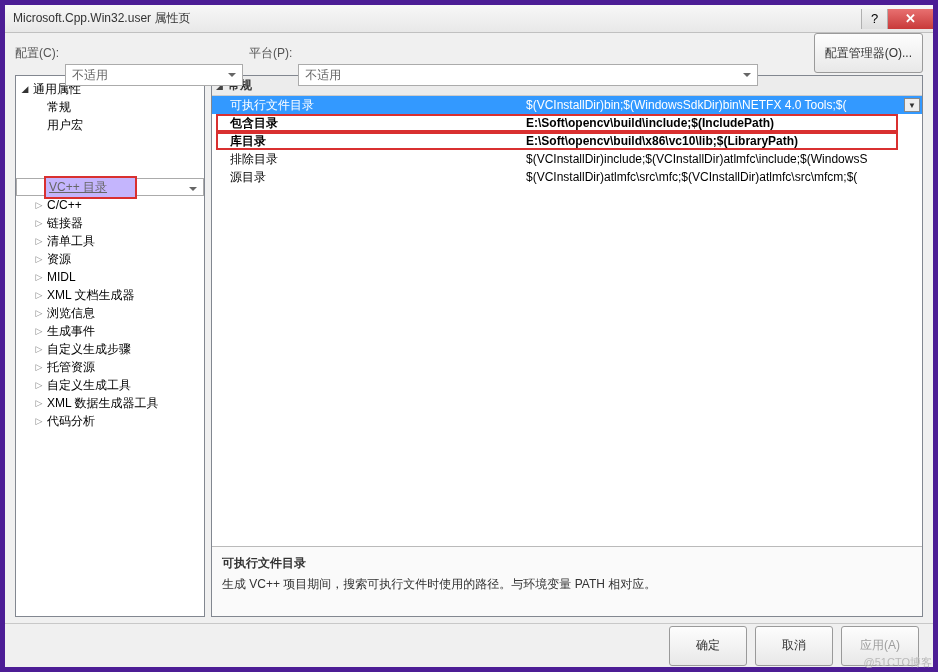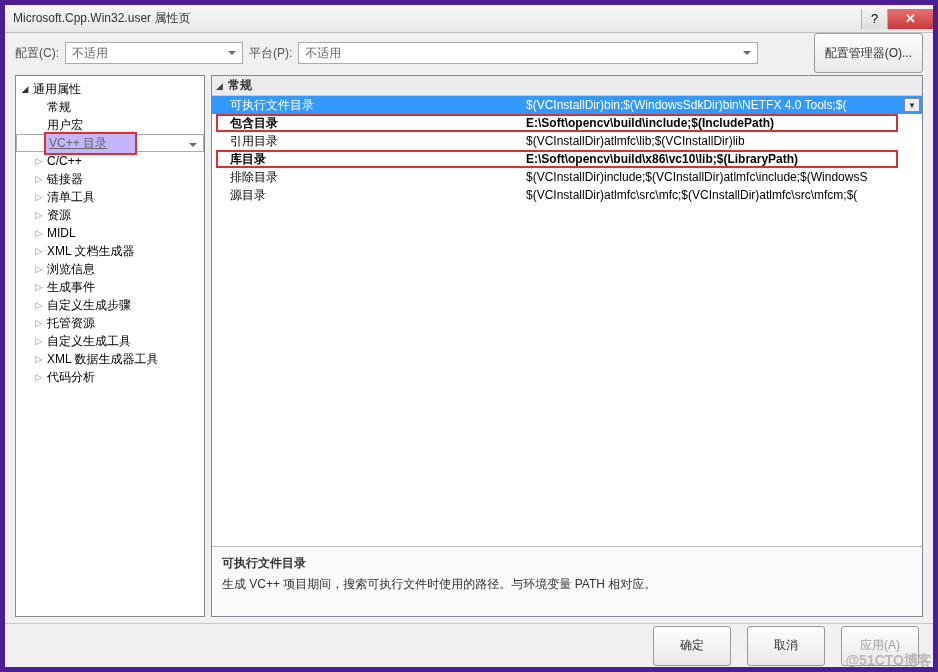--- a/index.html
+++ b/index.html
@@ -6,21 +6,21 @@
 body { font-family: "Microsoft YaHei", Tahoma, sans-serif; font-size: 12px; background: #dcdcdc; width: 938px; height: 672px; overflow: hidden; position: relative; }
 .window { position: absolute; inset: 0; background: #f0f0f0; border: 5px solid #4c1d95; display: flex; flex-direction: column; }
 .titlebar { height: 28px; background: linear-gradient(#f7f7f7, #e8e8e8); display: flex; align-items: center; padding-left: 8px; border-bottom: 1px solid #c0c0c0; }
 .titlebar .title { flex: 1; color: #333; }
 .titlebar .ctrls { display: flex; height: 20px; }
 .ctrl { width: 30px; height: 20px; display: flex; align-items: center; justify-content: center; font-size: 13px; border-left: 1px solid #b0b0b0; background: linear-gradient(#f2f2f2,#dedede); cursor: default; }
 .ctrl.help { width: 26px; }
 .ctrl.close { width: 46px; background: linear-gradient(#e87070,#c83a3a); color: #fff; font-weight: bold; }
 .toolbar { height: 40px; display: flex; align-items: center; padding: 0 10px; gap: 6px; }
 .lbl { color: #555; }
-.sel { height: 22px; border: 1px solid #ababab; background: #fff; padding: 2px 18px 2px 6px; color: #666; position: relative; }
+.sel { height: 22px; border: 1px solid #ababab; background: #fff; padding: 2px 18px 2px 6px; color: #666; position: relative; margin-top: 44px; }
 .sel::after { content: ""; position: absolute; right: 6px; top: 8px; border: 4px solid transparent; border-top-color: #666; }
 .sel.cfg { width: 178px; }
 .sel.plat { width: 460px; }
 .btn { height: 40px; border: 1px solid #9a9a9a; background: linear-gradient(#fdfdfd,#e8e8e8); padding: 0 10px; display: flex; align-items: center; border-radius: 3px; color: #333; }
 .btn.dis { color: #9e9e9e; }
 .content { flex: 1; display: flex; padding: 2px 10px 6px 10px; gap: 6px; min-height: 0; }
 .tree { width: 190px; border: 1px solid #828790; background: #fff; overflow: auto; padding: 4px 0; }
 .tn { display: flex; align-items: center; height: 18px; padding-left: 4px; white-space: nowrap; }
 .tn .ar { width: 10px; display: inline-block; color: #888; font-size: 9px; text-align: center; }
 .tn .ar.open { color: #333; }
@@ -38,23 +38,23 @@
 .row { display: flex; height: 18px; align-items: center; border-bottom: 0; position: relative; }
 .row .k { width: 312px; padding-left: 18px; white-space: nowrap; overflow: hidden; }
 .row .v { flex: 1; white-space: nowrap; overflow: hidden; padding-left: 2px; }
 .row.selrow { background: #3399ff; color: #fff; }
 .row.selrow .dd { position: absolute; right: 2px; width: 16px; height: 14px; background: #eee; border: 1px solid #888; display: flex; align-items: center; justify-content: center; color: #333; font-size: 8px; }
 .row.bold .k, .row.bold .v { font-weight: bold; }
 .row.box::after { content: ""; position: absolute; left: 4px; right: 24px; top: 0; bottom: 0; border: 2px solid #d93030; pointer-events: none; }
 .desc { border-top: 1px solid #bababa; height: 70px; padding: 8px 10px; background: #fafafa; }
 .desc .dt { font-weight: bold; margin-bottom: 4px; color: #333; }
 .desc .db { color: #333; }
-.footer { height: 44px; display: flex; align-items: center; justify-content: flex-end; padding: 0 14px; gap: 16px; border-top: 1px solid #c8c8c8; }
+.footer { height: 44px; display: flex; align-items: center; justify-content: flex-end; padding: 0 14px; gap: 8px; border-top: 1px solid #c8c8c8; }
 .footer .btn { min-width: 78px; justify-content: center; }
-.watermark { position: absolute; right: 6px; bottom: 2px; color: #b9b9b9; font-size: 14px; font-weight: bold; }
+.watermark { position: absolute; right: 6px; bottom: 2px; color: #b9b9b9; font-size: 11px; }
 </style>
 </head>
 <body>
 
 <div class="window">
   <div class="titlebar">
     <span class="title">Microsoft.Cpp.Win32.user 属性页</span>
     <div class="ctrls">
       <div class="ctrl help">?</div>
       <div class="ctrl close">✕</div>
@@ -150,24 +150,20 @@
         <div id="grid-rows">
             <div class="row selrow">
               <div class="k">可执行文件目录</div>
               <div class="v">$(VCInstallDir)bin;$(WindowsSdkDir)bin\NETFX 4.0 Tools;$(</div>
               <div class="dd">▼</div>
             </div>
             <div class="row bold box">
               <div class="k">包含目录</div>
               <div class="v">E:\Soft\opencv\build\include;$(IncludePath)</div>
             </div>
-            <div class="row">
-              <div class="k">引用目录</div>
-              <div class="v">$(VCInstallDir)atlmfc\lib;$(VCInstallDir)lib</div>
-            </div>
             <div class="row bold box">
               <div class="k">库目录</div>
               <div class="v">E:\Soft\opencv\build\x86\vc10\lib;$(LibraryPath)</div>
             </div>
             <div class="row">
               <div class="k">排除目录</div>
               <div class="v">$(VCInstallDir)include;$(VCInstallDir)atlmfc\include;$(WindowsS</div>
             </div>
             <div class="row">
               <div class="k">源目录</div>

